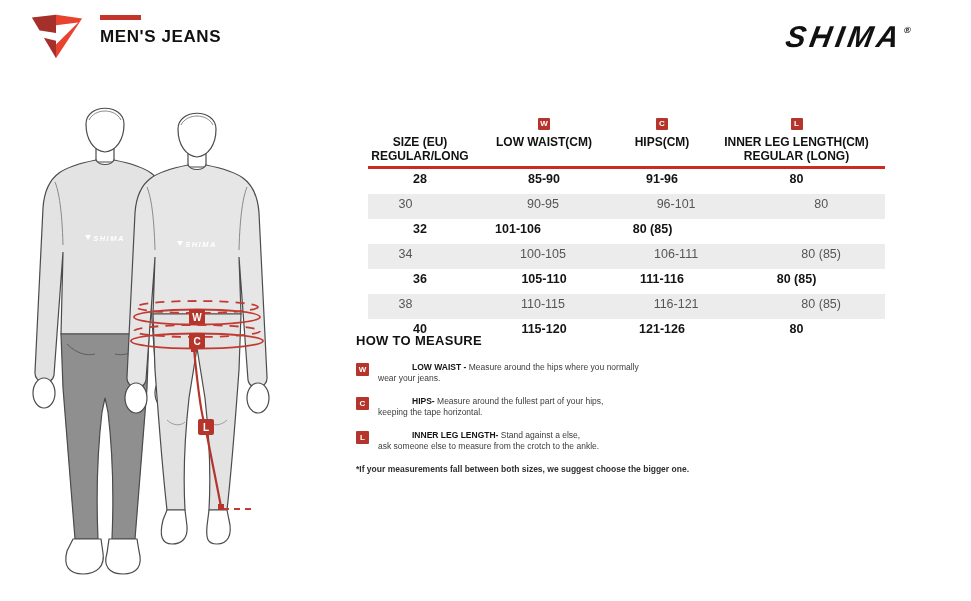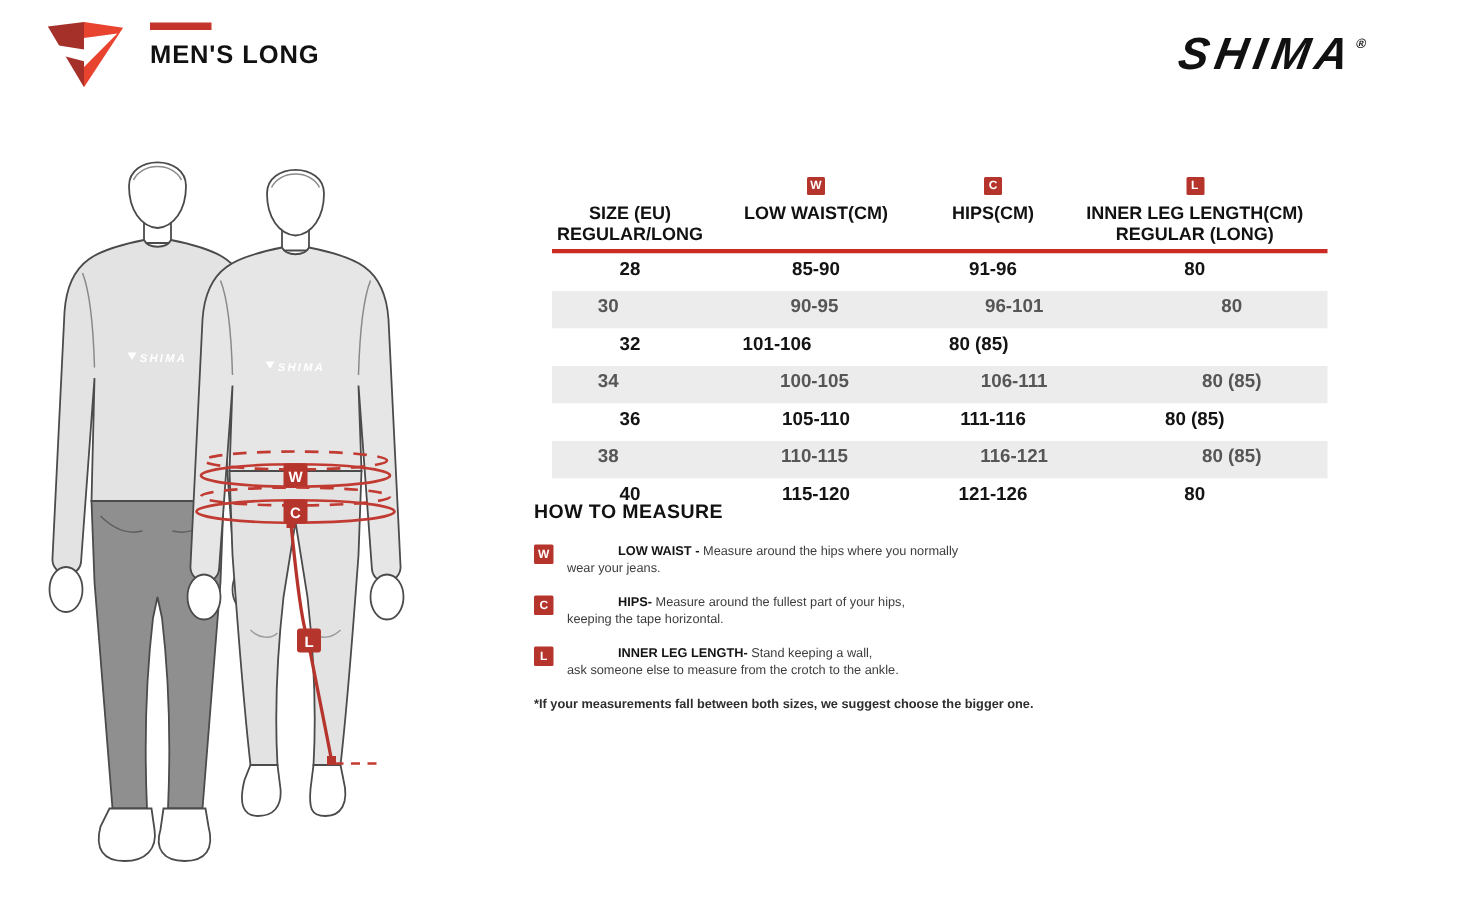--- a/index.html
+++ b/index.html
@@ -21,21 +21,21 @@
   #size-table { position:absolute; left:368px; top:118px; width:517px; font-size:12.5px; }
   .thead { display:flex; border-bottom:3px solid #cc2b24; padding-bottom:3px; }
   .th { text-align:center; font-weight:bold; line-height:14px; font-size:12px; color:#111; }
   .th .badge-slot { height:17px; display:flex; align-items:flex-start; justify-content:center; }
   .mini-badge { display:inline-block; width:12px; height:12px; background:#b5352d; color:#fff;
                 font-size:8px; font-weight:bold; line-height:12px; text-align:center; border-radius:1px; }
   .c0 { width:104px; } .c1 { width:144px; } .c2 { width:92px; } .c3 { width:177px; }
   .trow { display:flex; height:25px; line-height:21px; text-align:center; }
   .trow div { overflow:hidden; }
   .row-strong { background:#fff; font-weight:bold; color:#141414; }
-  .row-alt { background:#ececec; font-weight:bold; color:#565656;gap:48px; }
+  .row-alt { background:#ececec; font-weight:normal; color:#565656;gap:48px; }
 
   
   #how-to-measure { position:absolute; left:356px; top:333px; width:345px; }
   #htm-heading { font-size:13px; font-weight:bold; letter-spacing:.3px; color:#111; margin-bottom:14px; }
   .measure-item { display:flex; margin-bottom:13px; }
   .measure-badge { flex:0 0 13px; width:13px; height:13px; background:#b5352d; color:#fff;
                    font-size:8px; font-weight:bold; line-height:13px; text-align:center;
                    border-radius:1px; margin-right:9px; margin-top:1px; }
   .measure-text { font-size:8.5px; line-height:10.5px; color:#3c3c3c; }
   .measure-term { font-weight:bold; color:#141414;margin-left:34px; }
@@ -51,21 +51,21 @@
 
   <svg id="logo-icon" viewBox="0 0 58 58">
     <polygon points="4,12 29,9 29,54" fill="#a5302a"></polygon>
     <polygon points="29,9 56,13 29,54" fill="#e8432f"></polygon>
     <polygon points="4,24 29,28 29,36 13,32" fill="#ffffff"></polygon>
     <polygon points="29,20 52,17 29,40 29,31" fill="#ffffff"></polygon>
   </svg>
 
   <div id="title-block">
     <div id="title-accent-bar"></div>
-    <div id="page-title">MEN'S LONG</div>
+    <div id="page-title">MEN'S JEANS</div>
   </div>
 
   <div id="brand-logo"><span>SHIMA</span><sup>®</sup></div>
 
   <svg id="figure-illustration" viewBox="0 0 345 495" fill="none">
 
     <g stroke="#4b4b4b" stroke-width="1.2">
       <path d="M81,58 L81,72 L99,72 L99,58 Z" fill="#ffffff"></path>
       <path d="M81,70 C66,73 52,77 44,83 C33,91 29,103 28,118 L20,282 C19,294 37,297 39,285 L48,162 L46,244 L134,244 L132,162 L141,285 C143,297 161,294 160,282 L152,118 C151,103 147,91 136,83 C128,77 114,73 99,70 C96,76 84,76 81,70 Z" fill="#e3e3e3"></path>
       <path d="M48,155 C47,120 44,102 40,92 M132,155 C133,120 136,102 140,92" stroke="#8a8a8a" stroke-width="1"></path>
@@ -210,21 +210,21 @@
         <span class="measure-term">HIPS-</span>
         <span>Measure around the fullest part of your hips,</span>
         <div>keeping the tape horizontal.</div>
       </div>
     </div>
 
     <div class="measure-item">
       <div class="measure-badge">L</div>
       <div class="measure-text">
         <span class="measure-term">INNER LEG LENGTH-</span>
-        <span>Stand keeping a wall,</span>
+        <span>Stand against a else,</span>
         <div>ask someone else to measure from the crotch to the ankle.</div>
       </div>
     </div>
 
     <div id="htm-footnote">*If your measurements fall between both sizes, we suggest choose the bigger one.</div>
   </div>
 
 </div>
 
 </body></html>

